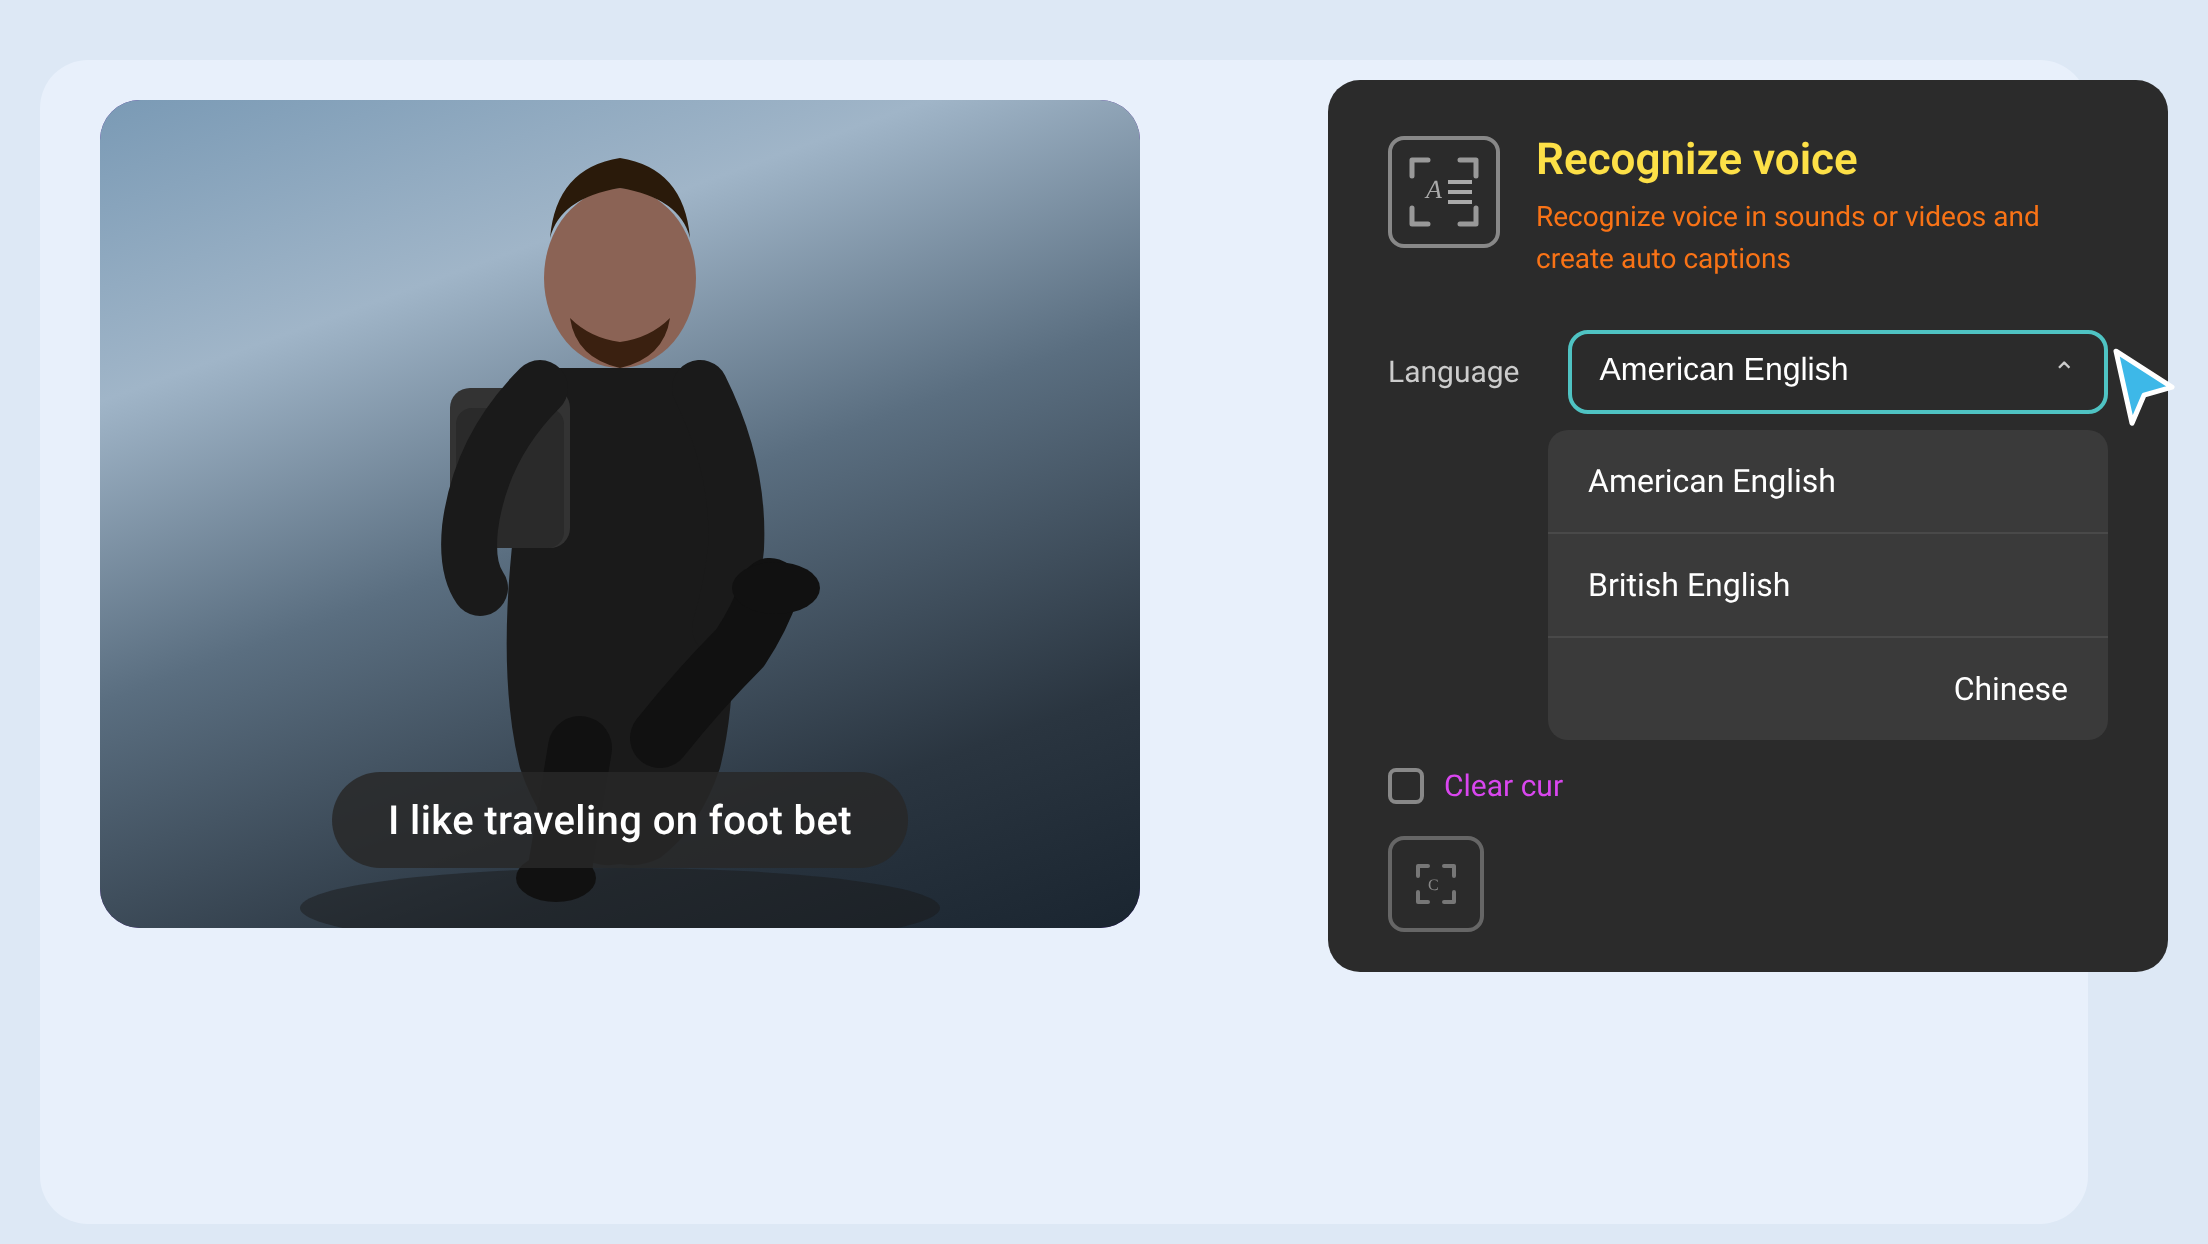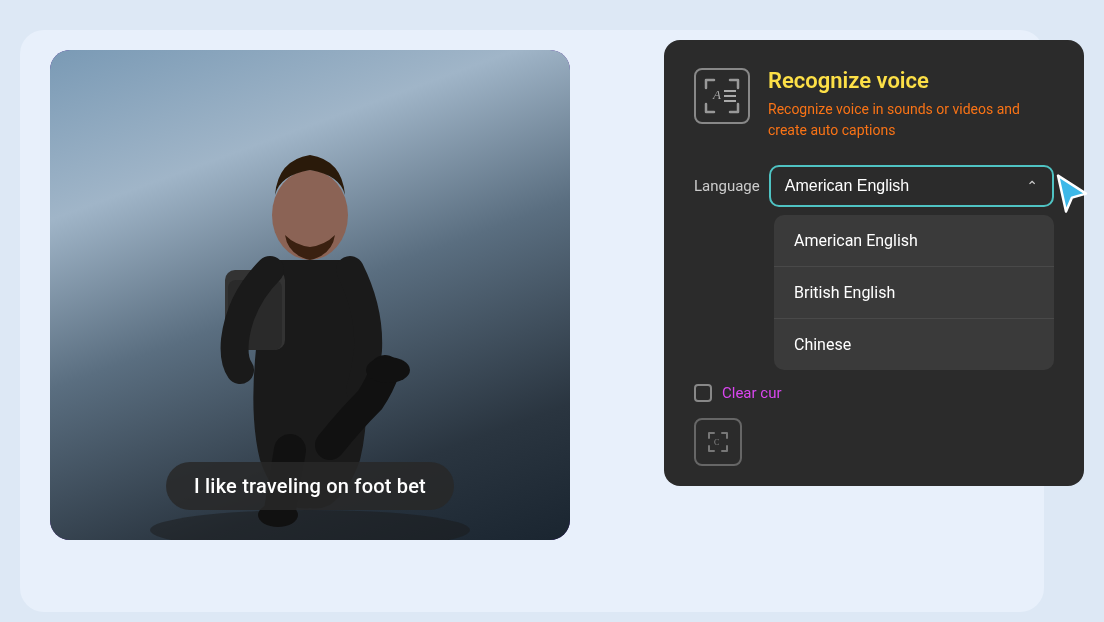--- a/index.html
+++ b/index.html
@@ -22,21 +22,21 @@
       background: #e8f0fb;
       border-radius: 24px;
     }
 
     
     .photo-card {
       position: absolute;
       top: 50px;
       left: 50px;
       width: 520px;
-      height: 490px;
+      height: 414px;
       border-radius: 20px;
       overflow: hidden;
       background: #4c1d95;
     }
 
     .photo-placeholder {
       width: 100%;
       height: 100%;
       background: linear-gradient(
         160deg,
@@ -124,21 +124,21 @@
     .panel-description {
       color: #f97316;
       font-size: 14px;
       line-height: 1.5;
     }
 
     
     .language-row {
       display: flex;
       align-items: center;
-      gap: 9px;
+      gap: 24px;
       margin-bottom: 16px;
       position: relative;
     }
 
     .language-label {
       color: #cccccc;
       font-size: 15px;
       white-space: nowrap;
       flex-shrink: 0;
     }
@@ -190,20 +190,21 @@
     .dropdown-item {
       padding: 16px 20px;
       color: #ffffff;
       font-size: 16px;
       cursor: pointer;
       border-bottom: 1px solid rgba(255,255,255,0.08);
     }
 
     .dropdown-item:last-child {
       border-bottom: none;
+      text-align: right;
     }
 
     
     .clear-row {
       display: flex;
       align-items: center;
       gap: 10px;
       margin-bottom: 16px;
     }
 

